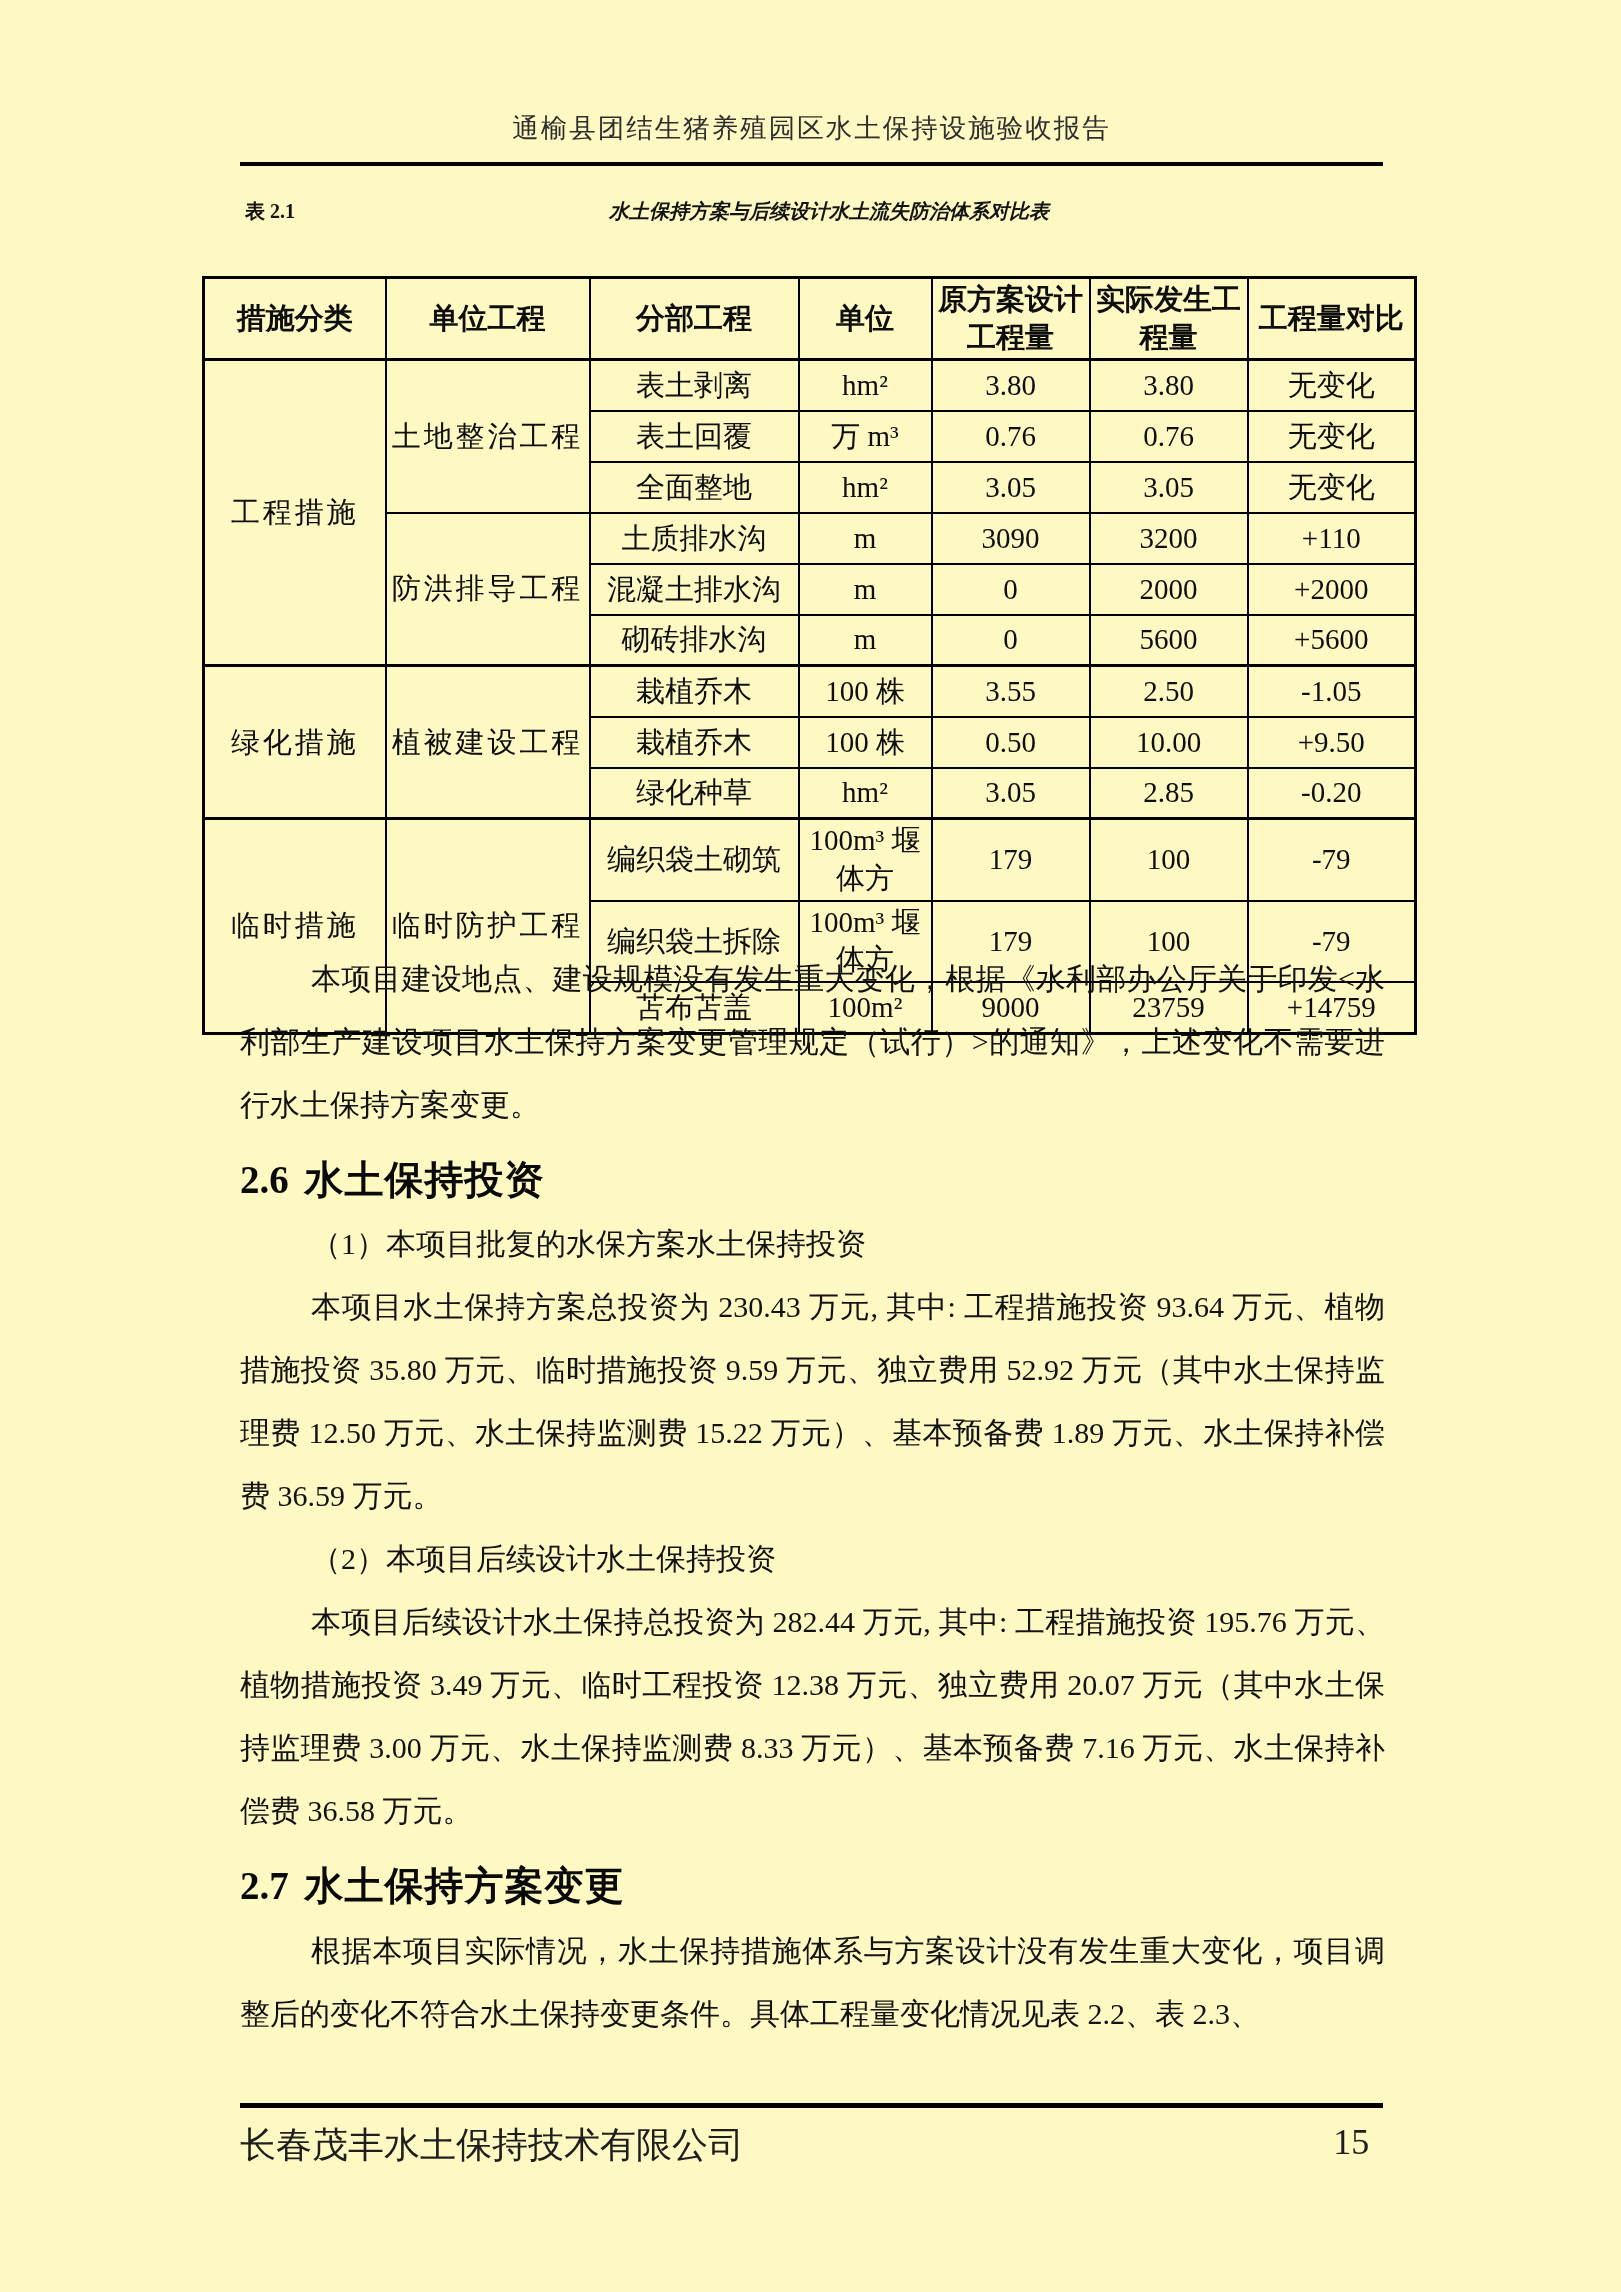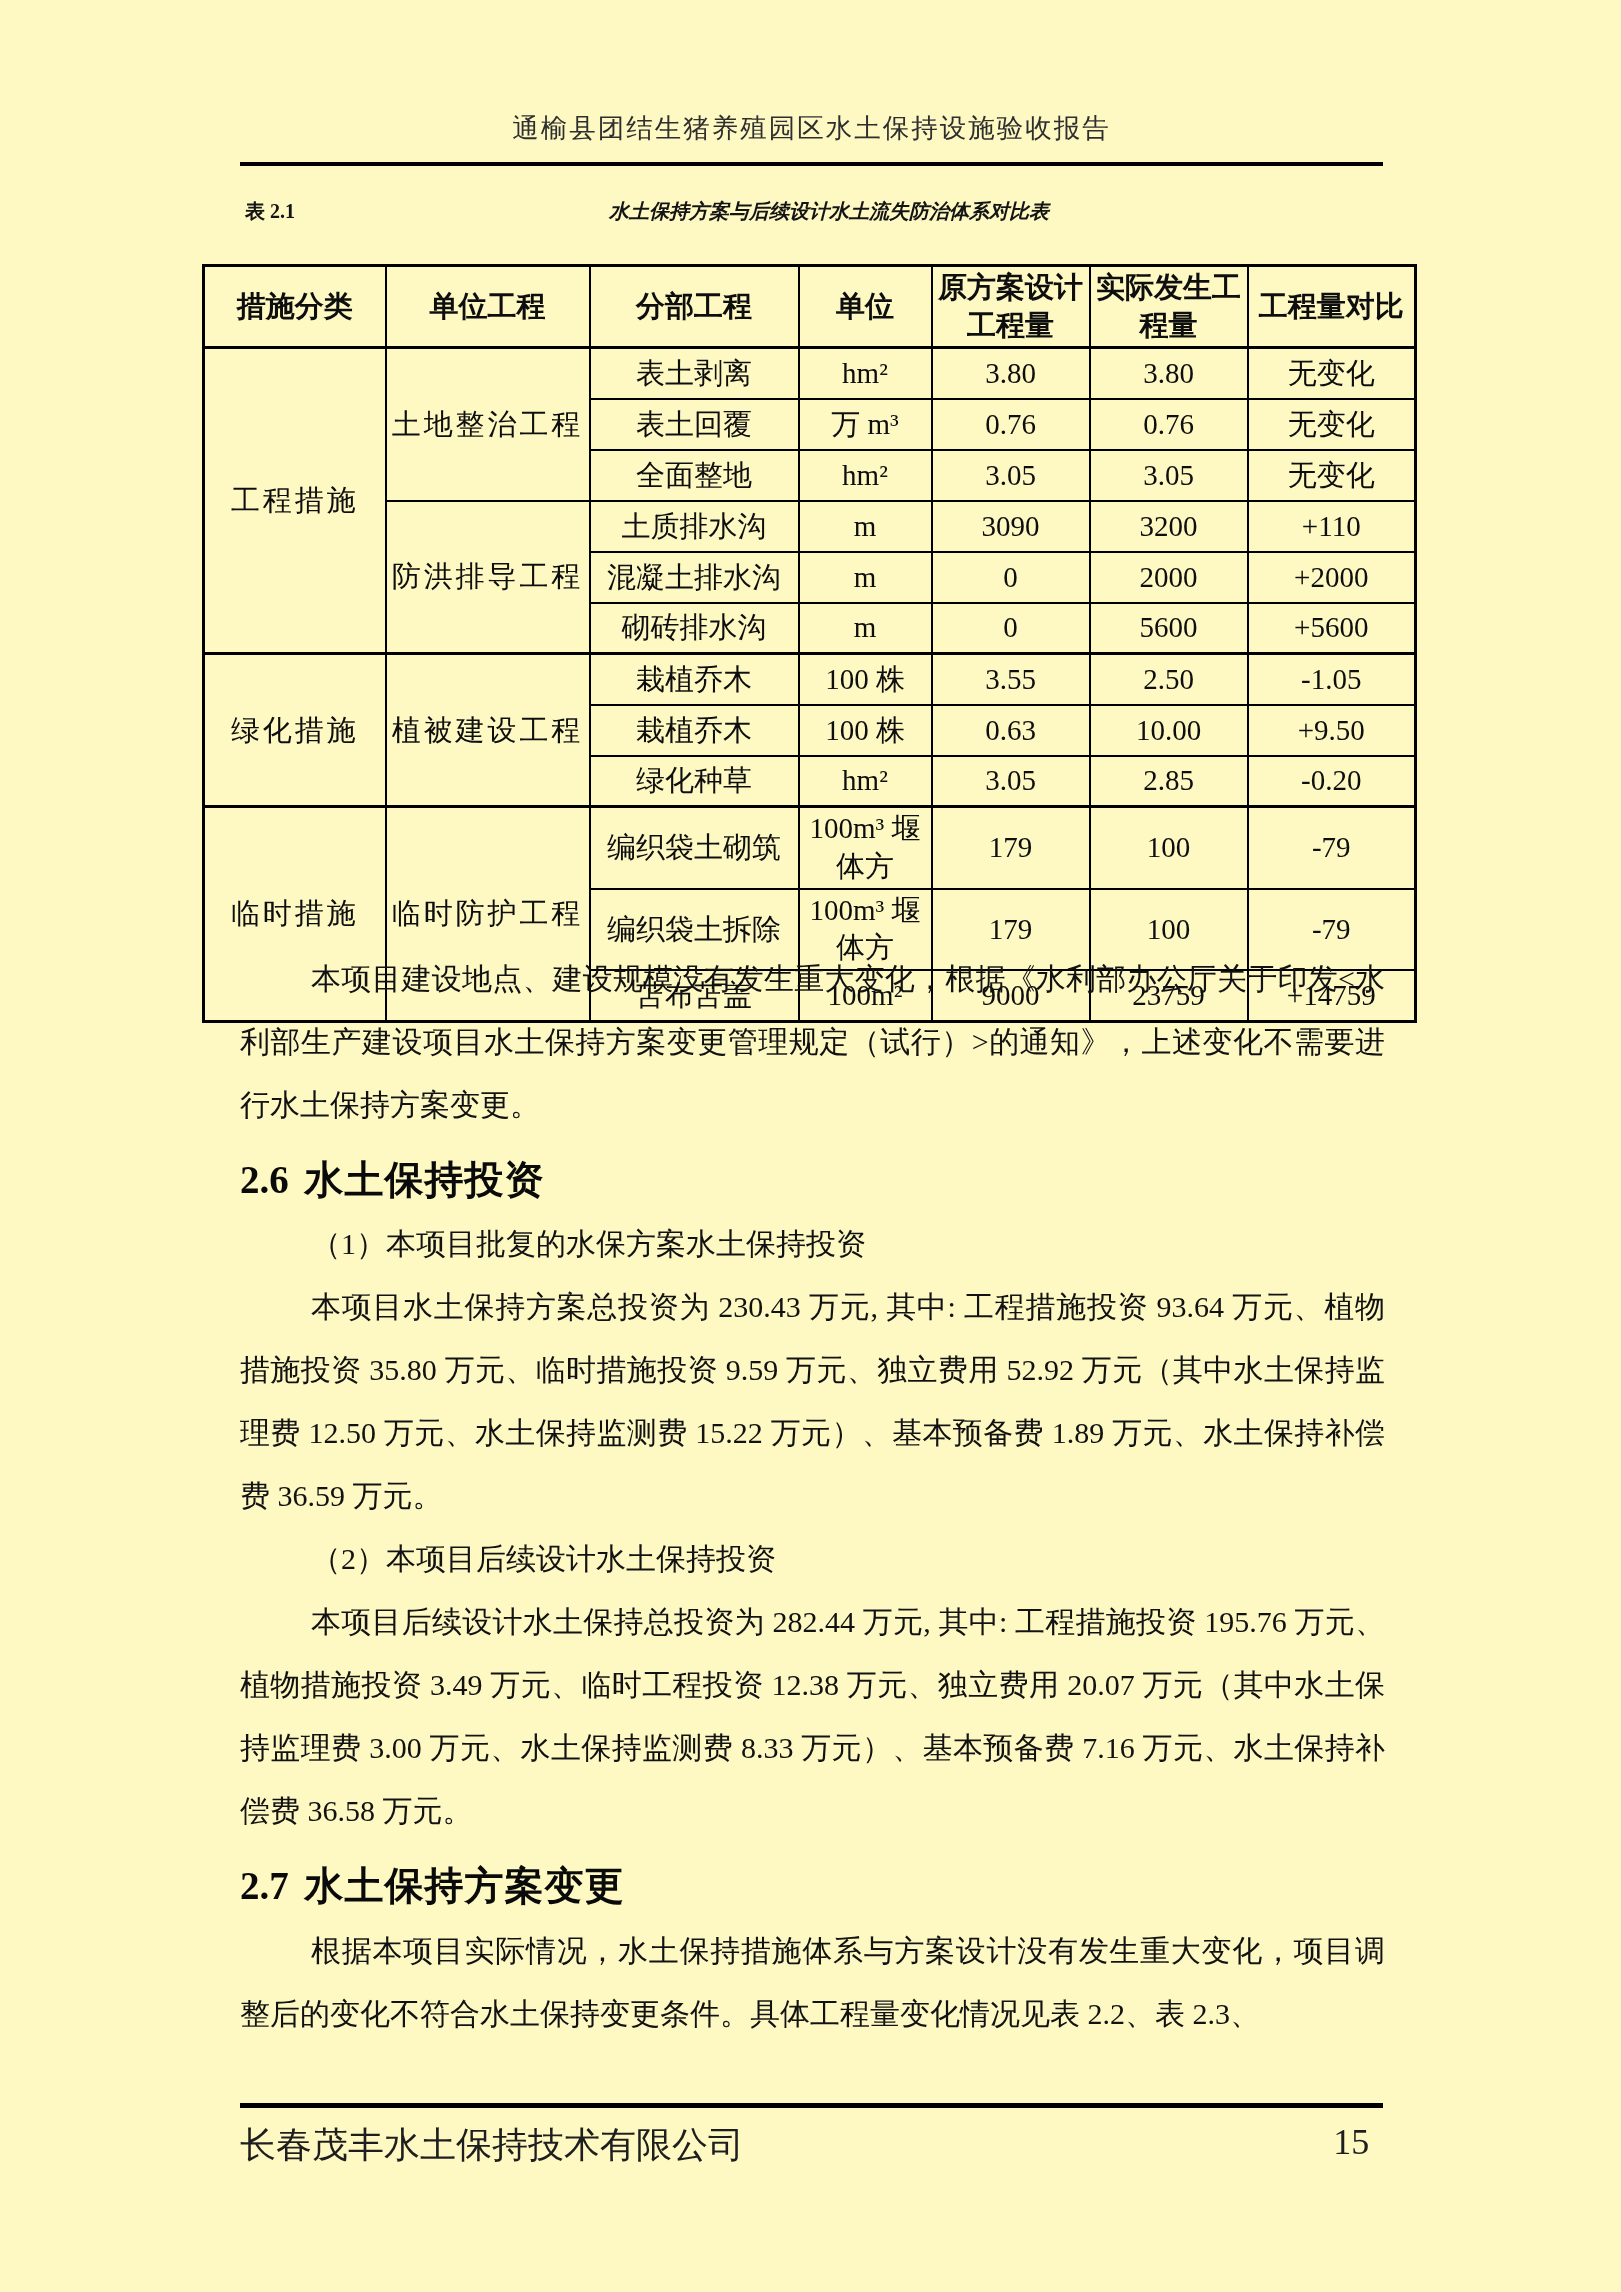--- a/index.html
+++ b/index.html
@@ -19,21 +19,21 @@
   }
   .header-rule{position:absolute;top:162px;left:240px;width:1143px;height:3.9px;background:#000;}
 
   
   .caption{position:absolute;top:198px;left:240px;width:1143px;font-weight:bold;font-size:20px;}
   .cap-no{position:absolute;left:4.9px;top:0;}
   .cap-title{display:block;text-align:center;padding-left:35px;font-style:italic;}
 
   
   table.cmp{
-    position:absolute;top:264px;left:202px;width:1211px;
+    position:absolute;top:276px;left:202px;width:1211px;
     border-collapse:collapse;table-layout:fixed;
     border:3.9px solid #000;
   }
   table.cmp th,table.cmp td{
     border:2px solid #000;text-align:center;vertical-align:middle;
     font-size:29px;padding:2px 3.9px;line-height:1.3;color:#0e0e0e;
     overflow:hidden;
   }
   table.cmp thead th{height:71px;font-weight:bold;border-bottom:3.9px solid #000;}
   table.cmp tbody tr{height:51px;}
@@ -147,21 +147,21 @@
           <td rowspan="3" class="grp">植被建设工程</td>
           <td>栽植乔木</td>
           <td>100 株</td>
           <td>3.55</td>
           <td>2.50</td>
           <td>-1.05</td>
         </tr>
         <tr>
           <td>栽植乔木</td>
           <td>100 株</td>
-          <td>0.63</td>
+          <td>0.50</td>
           <td>10.00</td>
           <td>+9.50</td>
         </tr>
         <tr>
           <td>绿化种草</td>
           <td>hm²</td>
           <td>3.05</td>
           <td>2.85</td>
           <td>-0.20</td>
         </tr>

